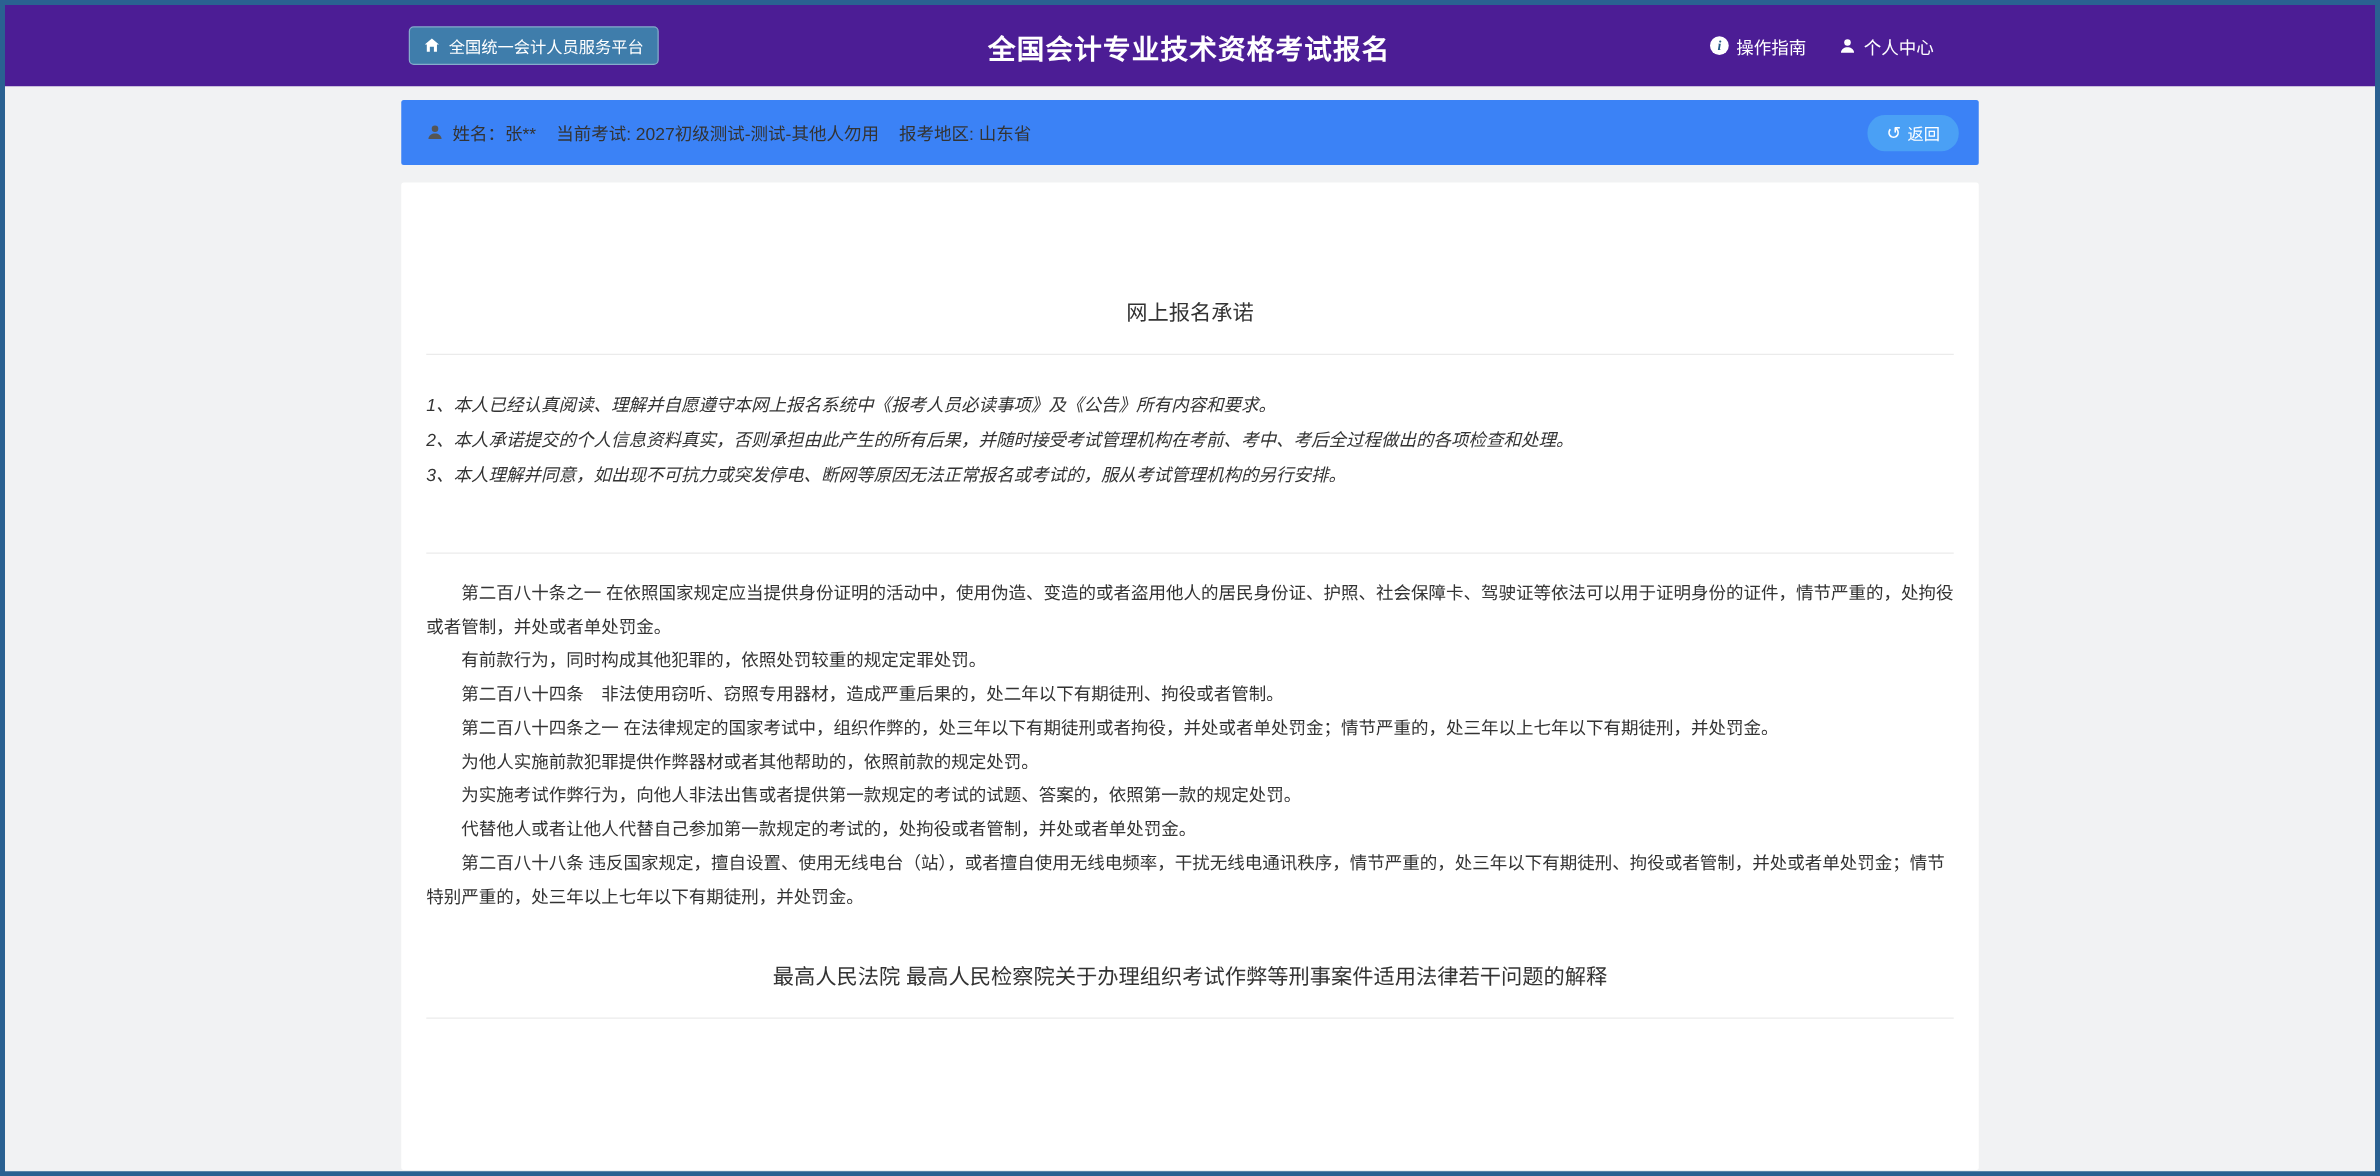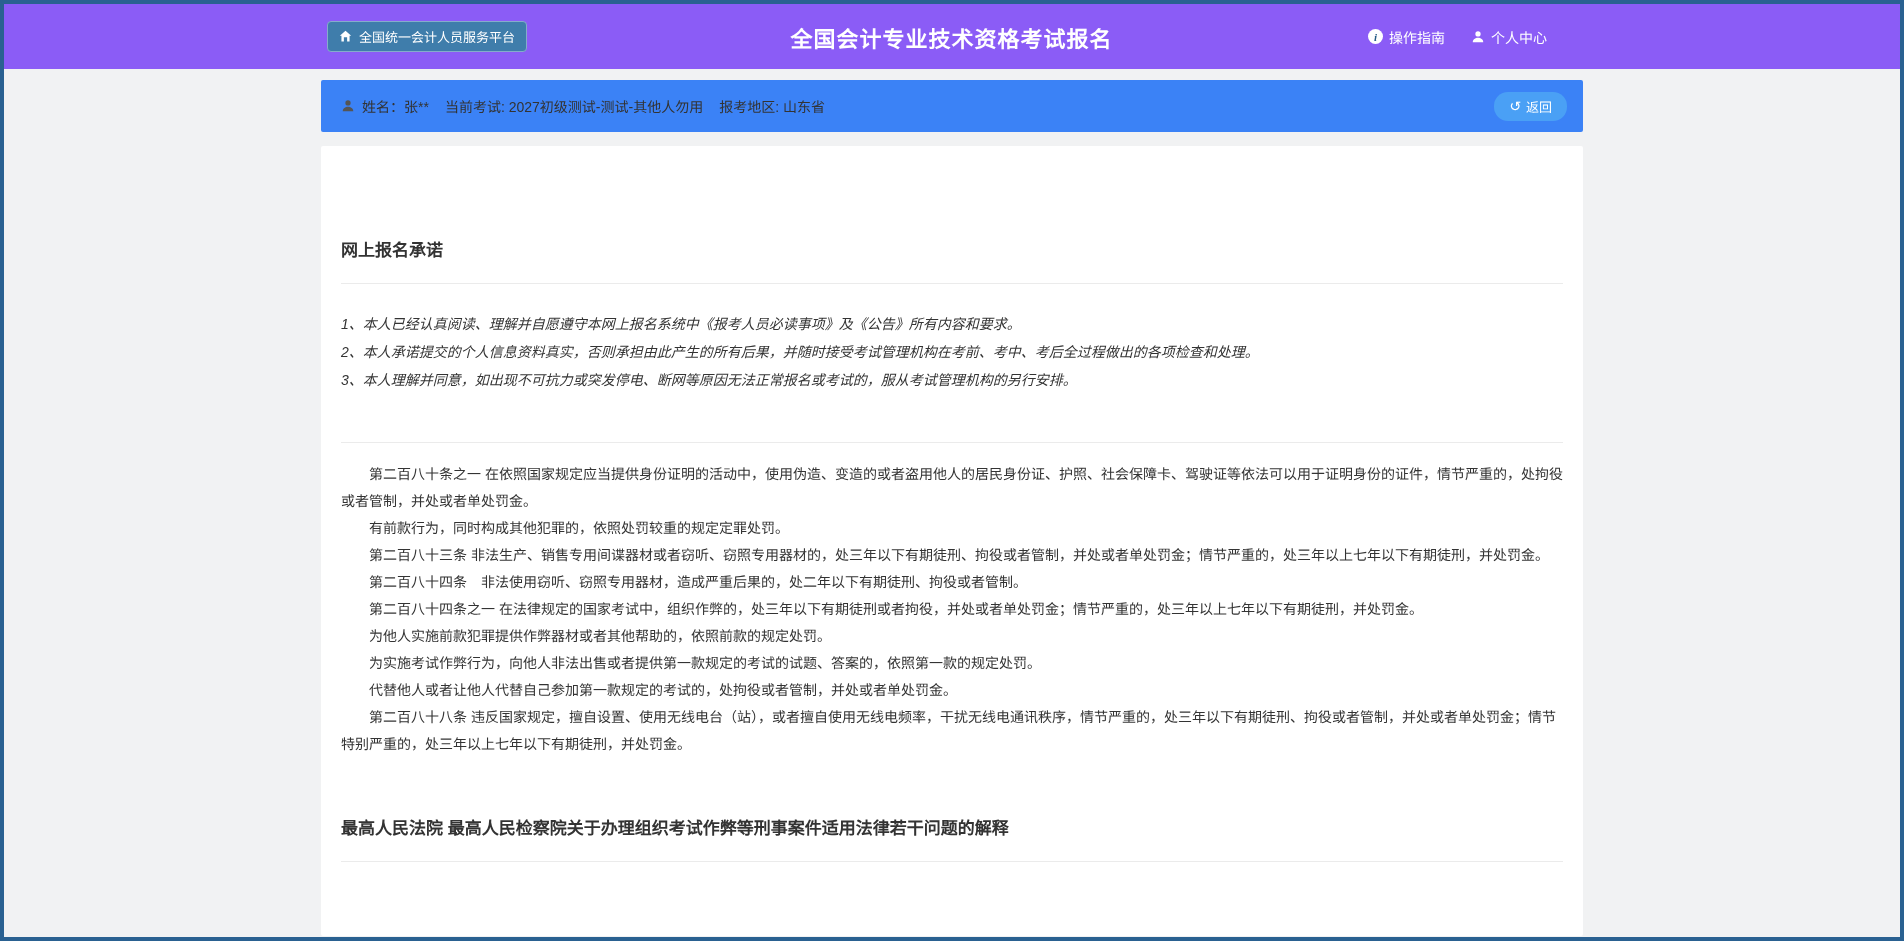--- a/index.html
+++ b/index.html
@@ -8,21 +8,21 @@
     width:1904px; height:941px;
     background:#f1f2f3;
     border:4px solid #2a6191;
     overflow:hidden;
     font-family:"Liberation Sans","DejaVu Sans",sans-serif;
     color:#333;
   }
 
   
   .app-header {
-    height:65px; background:#8b5cf6;
+    height:65px; background:#4c1d95;
     display:flex; align-items:flex-start;
   }
   .header-inner {
     width:1262px; margin:0 auto; position:relative;
     display:flex; align-items:center; height:100%;
   }
   .platform-badge {
     display:inline-flex; align-items:center; gap:7px;
     background:#3f7dab; border:1px solid #85accb; border-radius:4px;
     color:#fff; font-size:13px; padding:5px 11px; cursor:pointer;
@@ -71,30 +71,30 @@
   .back-ic { font-size:14px; line-height:1; }
 
   
   .main-card {
     width:1262px; margin:14px auto 0;
     background:#fff; border-radius:2px;
     min-height:790px;
     padding:90px 20px 60px;
   }
   .sec-title {
-    margin:0; 
-    font-size:17px; font-weight:700; color:#333;
+    margin:0; text-align:center;
+    font-size:17px; font-weight:400; color:#333;
   }
   .divider { border:none; border-top:1px solid #ebebeb; margin:22px 0 0; }
   .promise-list { margin:26px 0 0;font-style:italic; }
   .promise-list p { margin:0; line-height:28px; font-size:14px; }
   .law-text { margin:18px 0 0; }
   .law-text p { margin:0; line-height:27px; font-size:14px; text-indent:2em; }
   .section { margin-top:48px; }
-  .section-last { margin-top:56px; }
+  .section-last { margin-top:36px; }
 </style>
 </head>
 <body>
 
 <header class="app-header">
   <div class="header-inner">
 
     <div class="platform-badge">
       <span class="home-ic">
         <svg width="13" height="13" viewBox="0 0 16 16" fill="#fff">
@@ -163,21 +163,20 @@
       <p>2、本人承诺提交的个人信息资料真实，否则承担由此产生的所有后果，并随时接受考试管理机构在考前、考中、考后全过程做出的各项检查和处理。</p>
       <p>3、本人理解并同意，如出现不可抗力或突发停电、断网等原因无法正常报名或考试的，服从考试管理机构的另行安排。</p>
     </div>
   </section>
 
   <section class="section">
     <hr class="divider">
     <div class="law-text">
       <p>第二百八十条之一 在依照国家规定应当提供身份证明的活动中，使用伪造、变造的或者盗用他人的居民身份证、护照、社会保障卡、驾驶证等依法可以用于证明身份的证件，情节严重的，处拘役或者管制，并处或者单处罚金。</p>
       <p>有前款行为，同时构成其他犯罪的，依照处罚较重的规定定罪处罚。</p>
-      <p>第二百八十三条 非法生产、销售专用间谍器材或者窃听、窃照专用器材的，处三年以下有期徒刑、拘役或者管制，并处或者单处罚金；情节严重的，处三年以上七年以下有期徒刑，并处罚金。</p>
       <p>第二百八十四条　非法使用窃听、窃照专用器材，造成严重后果的，处二年以下有期徒刑、拘役或者管制。</p>
       <p>第二百八十四条之一 在法律规定的国家考试中，组织作弊的，处三年以下有期徒刑或者拘役，并处或者单处罚金；情节严重的，处三年以上七年以下有期徒刑，并处罚金。</p>
       <p>为他人实施前款犯罪提供作弊器材或者其他帮助的，依照前款的规定处罚。</p>
       <p>为实施考试作弊行为，向他人非法出售或者提供第一款规定的考试的试题、答案的，依照第一款的规定处罚。</p>
       <p>代替他人或者让他人代替自己参加第一款规定的考试的，处拘役或者管制，并处或者单处罚金。</p>
       <p>第二百八十八条 违反国家规定，擅自设置、使用无线电台（站），或者擅自使用无线电频率，干扰无线电通讯秩序，情节严重的，处三年以下有期徒刑、拘役或者管制，并处或者单处罚金；情节特别严重的，处三年以上七年以下有期徒刑，并处罚金。</p>
     </div>
   </section>
 
   <section class="section-last">

